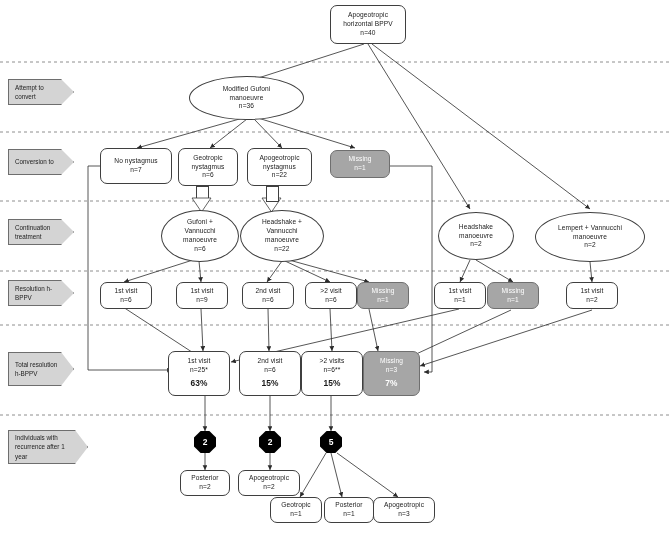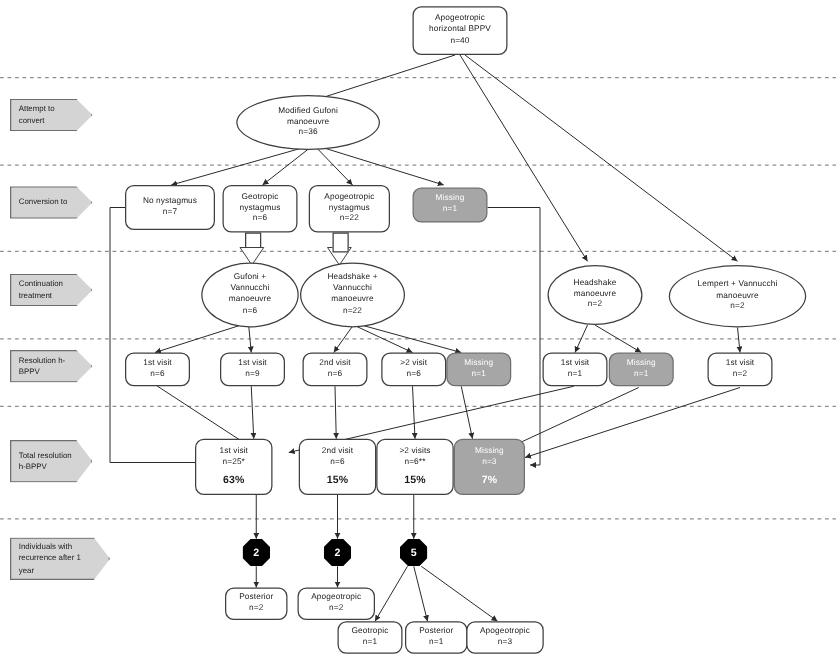--- a/index.html
+++ b/index.html
@@ -203,21 +203,21 @@
   </div>
   <div class="node box gray" style="left:487px;top:282px;width:52px;height:27px;">
     <span>Missing</span>
     <span>n=1</span>
   </div>
   <div class="node box" style="left:566px;top:282px;width:52px;height:27px;">
     <span>1st visit</span>
     <span>n=2</span>
   </div>
 
-  <div class="node box" style="left:156px;top:351px;width:62px;height:45px;">
+  <div class="node box" style="left:168px;top:351px;width:62px;height:45px;">
     <span>1st visit</span>
     <span>n=25*</span>
     <span class="pct">63%</span>
   </div>
   <div class="node box" style="left:239px;top:351px;width:62px;height:45px;">
     <span>2nd visit</span>
     <span>n=6</span>
     <span class="pct">15%</span>
   </div>
   <div class="node box" style="left:301px;top:351px;width:62px;height:45px;">

